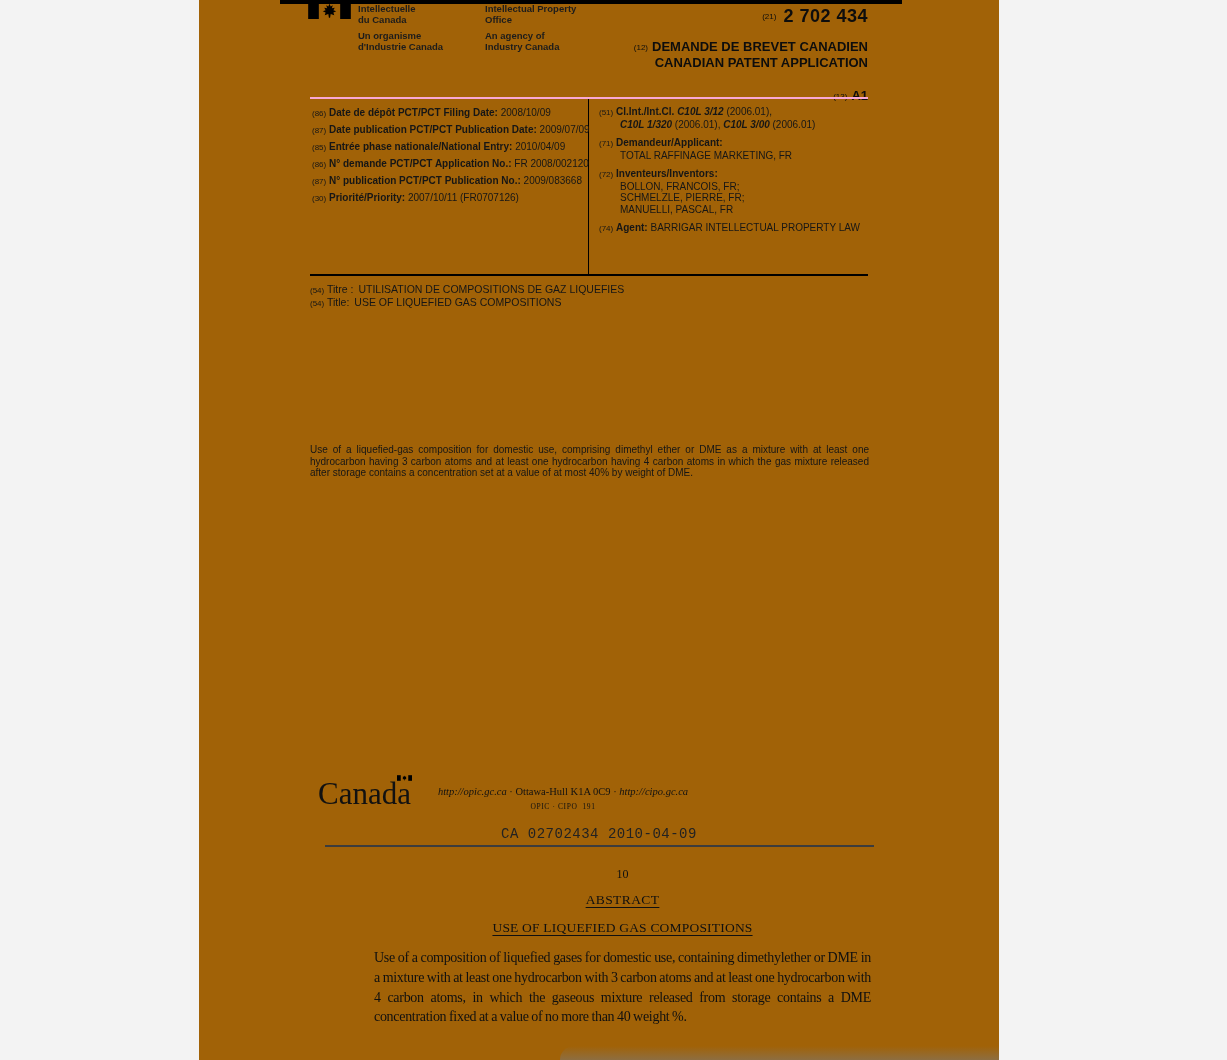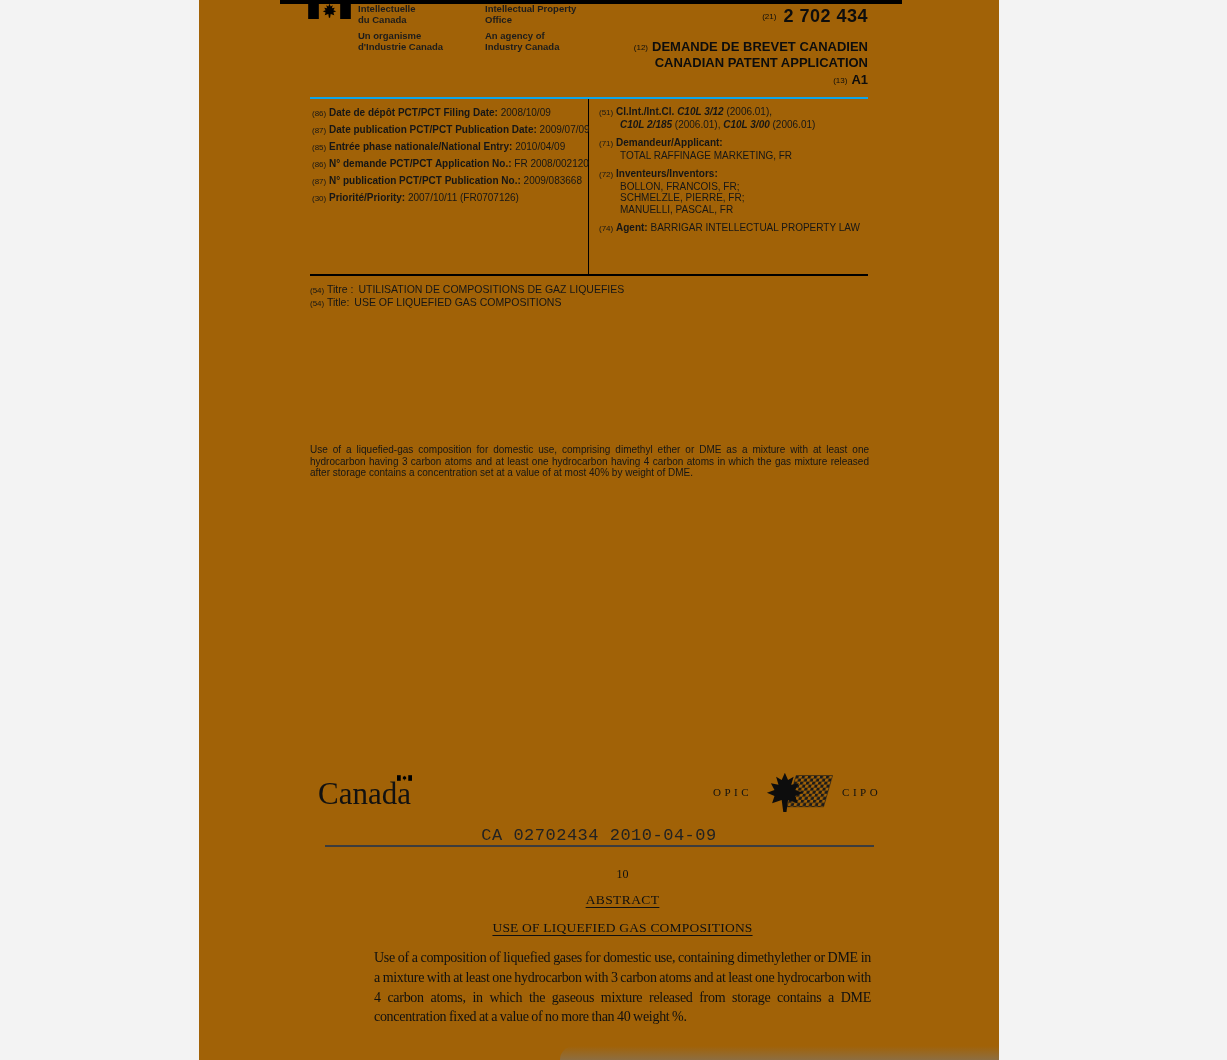--- a/index.html
+++ b/index.html
@@ -20,25 +20,25 @@
   .hdr-col{position:absolute;top:4px;font-size:9.5px;line-height:10.5px;font-weight:bold;color:#1c1c1c;}
   .hdr-fr{left:159px;}
   .hdr-en{left:286px;}
   .hdr-sub{margin-top:6px;}
   .hdr-right{position:absolute;right:131px;top:6px;text-align:right;color:#0d0d0d;}
   .inid{font-size:8px;font-weight:normal;}
   .pubnum{font-size:18px;font-weight:bold;letter-spacing:0.5px;line-height:20px;}
   .pubnum .inid{vertical-align:3px;margin-right:7px;letter-spacing:0;}
   .doctype{font-size:13px;font-weight:bold;line-height:15px;margin-top:12px;}
   .doctype .inid{vertical-align:1px;margin-right:4px;}
-  .kindline{font-size:13px;font-weight:bold;line-height:14px;margin-top:3px;}
+  .kindline{font-size:13px;font-weight:bold;line-height:14px;margin-top:19px;}
   .kindline .inid{vertical-align:1px;margin-right:4px;}
   
   .biblio{position:absolute;left:111px;top:97px;width:558px;height:175px;
-    border-top:2px solid #0ea5e9;border-bottom:2px solid #000;}
+    border-top:2px solid #f9a8d4;border-bottom:2px solid #000;}
   .biblio-left{position:absolute;left:0;top:0;bottom:0;width:279px;border-right:1px solid #000;
     padding:6px 0 0 2px;box-sizing:border-box;}
   .brow{font-size:10px;line-height:16px;white-space:nowrap;}
   .inid-sm{font-size:8px;}
   .blbl{font-weight:bold;}
   .biblio-right{position:absolute;left:280px;top:0;right:0;bottom:0;
     padding:7px 0 0 9px;font-size:10px;line-height:11.5px;}
   .rblock{margin-bottom:7px;}
   .rline{white-space:nowrap;}
   .indent{padding-left:21px;}
@@ -58,21 +58,21 @@
     font-family:"Liberation Serif",serif;color:#111;}
   .addr-line{font-size:10.5px;line-height:12px;}
   .url{font-style:italic;}
   .code-line{margin-top:4px;font-size:7.5px;letter-spacing:0.6px;white-space:pre;}
   .opic-logo{position:absolute;left:514px;top:770px;display:flex;align-items:center;gap:6px;
     font-family:"Liberation Serif",serif;color:#111;}
   .logo-txt{font-size:11px;letter-spacing:3.5px;}
   .leaf-grid{width:78px;height:44px;}
   
   .stamp{position:absolute;left:0;top:826px;width:800px;text-align:center;
-    font-family:"Liberation Mono",monospace;font-size:17px;letter-spacing:0.5px;color:#222;}
+    font-family:"Liberation Mono",monospace;font-size:14px;letter-spacing:0.5px;color:#222;}
   .rule2{position:absolute;left:126px;top:845px;width:549px;height:2px;background:#3c3c3c;}
   
   .page2{position:absolute;left:175px;top:868px;width:497px;
     font-family:"Liberation Serif",serif;color:#101010;}
   .pagenum{text-align:center;font-size:12px;line-height:13px;}
   .h1{margin-top:11px;text-align:center;font-size:13.5px;letter-spacing:0.4px;
     text-decoration:underline;text-underline-offset:3px;}
   .h2{margin-top:12px;text-align:center;font-size:13.5px;letter-spacing:0.2px;
     text-decoration:underline;text-underline-offset:3px;}
   .body2{margin-top:12px;font-size:14px;line-height:19.8px;text-align:justify;
@@ -164,21 +164,21 @@
 
     <div class="biblio-right">
       <div class="rblock">
         <div class="rline">
           <span class="inid-sm">(51)</span>
           <span class="blbl">Cl.Int./Int.Cl.</span>
           <span class="ipc-code">C10L 3/12</span>
           <span>(2006.01),</span>
         </div>
         <div class="rline indent">
-          <span class="ipc-code">C10L 2/185</span>
+          <span class="ipc-code">C10L 1/320</span>
           <span>(2006.01),</span>
           <span class="ipc-code">C10L 3/00</span>
           <span>(2006.01)</span>
         </div>
       </div>
 
       <div class="rblock">
         <div class="rline">
           <span class="inid-sm">(71)</span>
           <span class="blbl">Demandeur/Applicant:</span>
@@ -223,37 +223,31 @@
 
   <div class="wordmark">
     <span>Canada</span>
     <svg class="mini-flag" viewBox="0 0 40 15" aria-hidden="true">
       <rect x="0" y="0" width="10" height="15" fill="#000"></rect>
       <rect x="30" y="0" width="10" height="15" fill="#000"></rect>
       <path fill="#000" transform="translate(13,0.5) scale(0.14)" d="M50 2 L58 20 L72 12 L66 32 L85 28 L76 45 L95 52 L76 60 L82 78 L58 70 L54 96 L46 96 L42 70 L18 78 L24 60 L5 52 L24 45 L15 28 L34 32 L28 12 L42 20 Z"></path>
     </svg>
   </div>
 
-
-  <div class="opic-logo">
-    <span class="logo-txt">OPIC</span>
-    <svg class="leaf-grid" viewBox="0 0 90 50" aria-hidden="true">
-      <defs>
-        <pattern id="chk" width="7" height="7" patternUnits="userSpaceOnUse">
-          <rect width="3.5" height="3.5" fill="#1a1a1a"></rect>
-          <rect x="3.5" y="3.5" width="3.5" height="3.5" fill="#1a1a1a"></rect>
-        </pattern>
-      </defs>
-      <g transform="translate(44,6) skewX(-16)">
-        <rect x="0" y="0" width="42" height="36" fill="url(#chk)" stroke="#1a1a1a" stroke-width="0.6"></rect>
-      </g>
-      <path fill="#0d0d0d" transform="translate(8,2) scale(0.46)" d="M50 2 L58 20 L72 12 L66 32 L85 28 L76 45 L95 52 L76 60 L82 78 L58 70 L54 100 L46 100 L42 70 L18 78 L24 60 L5 52 L24 45 L15 28 L34 32 L28 12 L42 20 Z"></path>
-    </svg>
-    <span class="logo-txt">CIPO</span>
-  </div>
+  <div class="footer-center">
+    <div class="addr-line">
+      <span class="url">http://opic.gc.ca</span>
+      <span>·</span>
+      <span>Ottawa-Hull K1A 0C9</span>
+      <span>·</span>
+      <span class="url">http://cipo.gc.ca</span>
+    </div>
+    <div class="code-line">OPIC · CIPO  191</div>
+  </div>
+
 
   <div class="stamp">CA 02702434 2010-04-09</div>
   <div class="rule2"></div>
 
   <div class="page2">
     <div class="pagenum">10</div>
     <div class="h1">ABSTRACT</div>
     <div class="h2">USE OF LIQUEFIED GAS COMPOSITIONS</div>
     <div class="body2">Use of a composition of liquefied gases for domestic use, containing dimethylether or DME in a mixture with at least one hydrocarbon with 3 carbon atoms and at least one hydrocarbon with 4 carbon atoms, in which the gaseous mixture released from storage contains a DME concentration fixed at a value of no more than 40 weight %.</div>
   </div>

